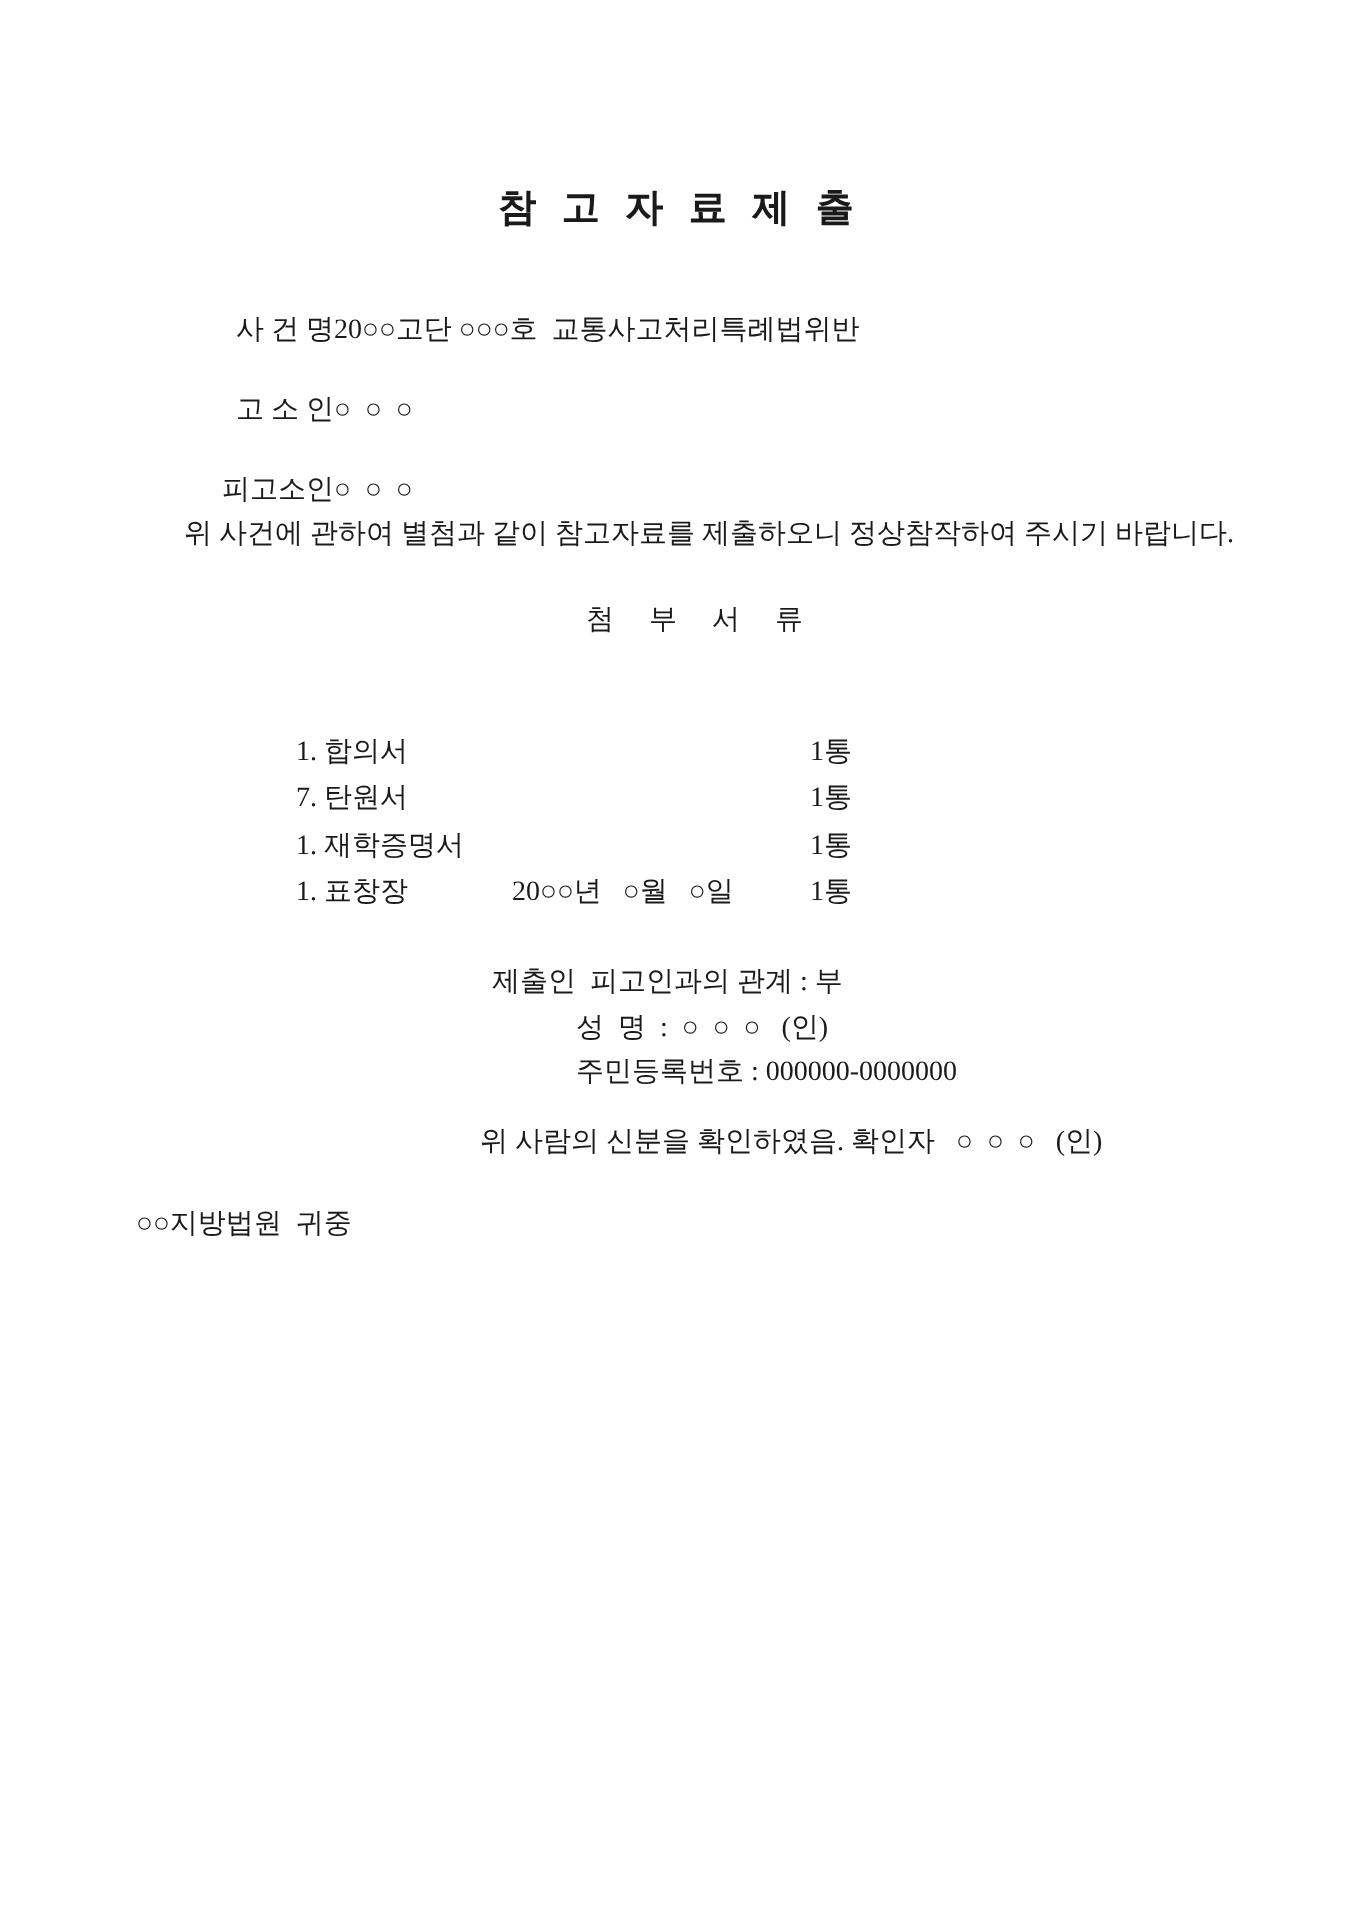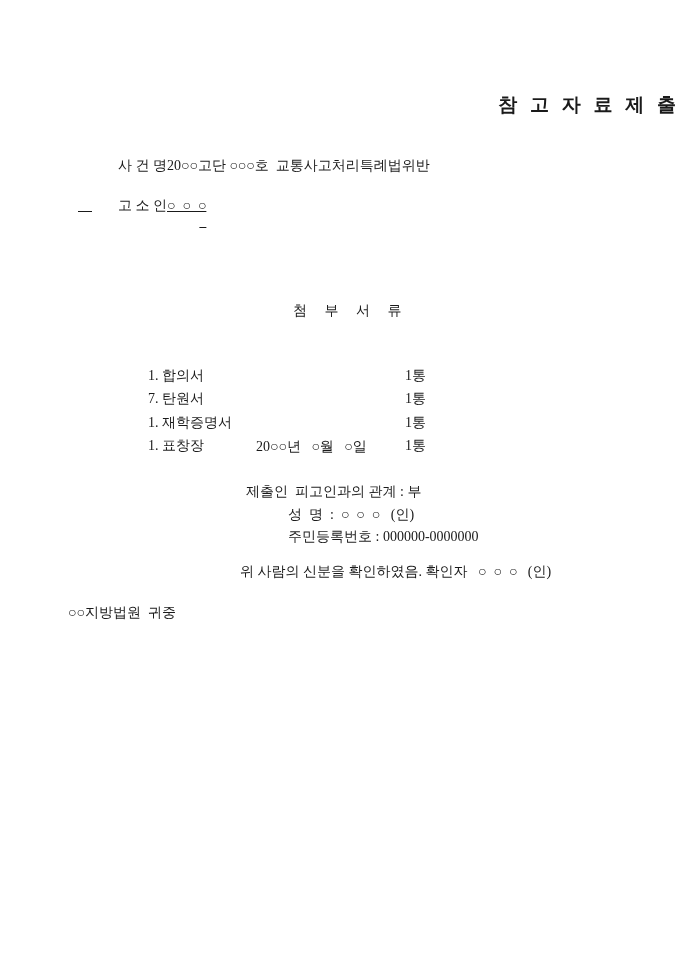--- a/index.html
+++ b/index.html
@@ -19,21 +19,21 @@
   }
   .abs {
     position: absolute;
     white-space: pre;
     line-height: 16px;
     text-align: right;
   }
   .title {
     left: 0;
     width: 680px;
-    text-align: right;
+    text-align: center;
     font-size: 19px;
     font-weight: bold;
     letter-spacing: 4px;
     line-height: 22px;
   }
   .field-label {
     display: inline-block;
     min-width: 75px;
     white-space: pre;
   }
@@ -65,25 +65,29 @@
 <body>
 
 <div class="page">
 
   <div class="abs title" style="top:94px;">참 고 자 료 제 출</div>
 
   <div class="abs" style="top:142px; left:78px;">
     <span class="field-label">사 건 명</span><span class="field-value">20○○고단 ○○○호  교통사고처리특례법위반</span>
   </div>
 
-  <div class="abs" style="top:182px; left:78px;text-decoration:underline;">
+  <div class="abs" style="top:182px; left:78px;">
     <span class="field-label">고 소 인</span><span class="field-value">○  ○  ○</span>
   </div>
 
+  <div class="abs" style="top:222px; left:78px;">
+    <span class="field-label">피고소인</span><span class="field-value">○  ○  ○</span>
+  </div>
 
+  <div class="abs" style="top:260px; left:92px;">위 사건에 관하여 별첨과 같이 참고자료를 제출하오니 정상참작하여 주시기 바랍니다.</div>
 
   <div class="abs attach-heading" style="top:303px; left:293px;">첨 부 서 류</div>
 
   <div class="attach-row" style="top:341px;">
     <span class="attach-name">1. 합의서</span>
     <span class="attach-count">1통</span>
   </div>
   <div class="attach-row" style="top:364px;">
     <span class="attach-name">7. 탄원서</span>
     <span class="attach-count">1통</span>

